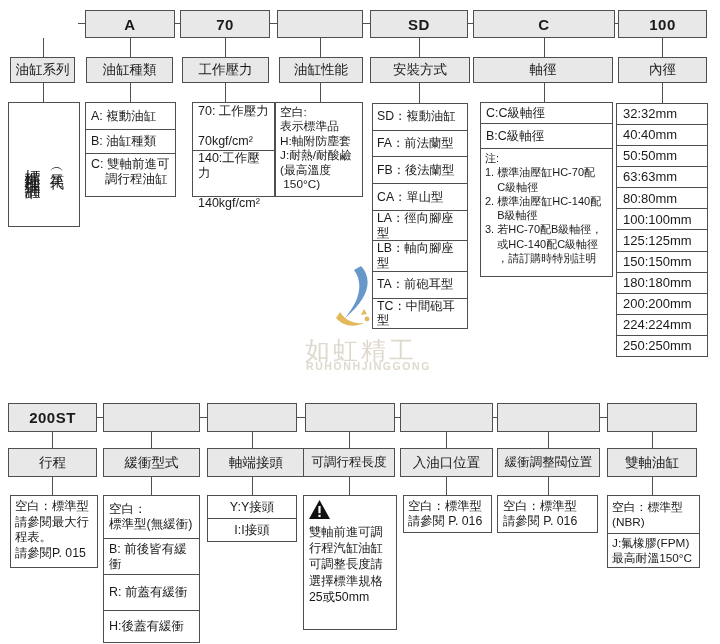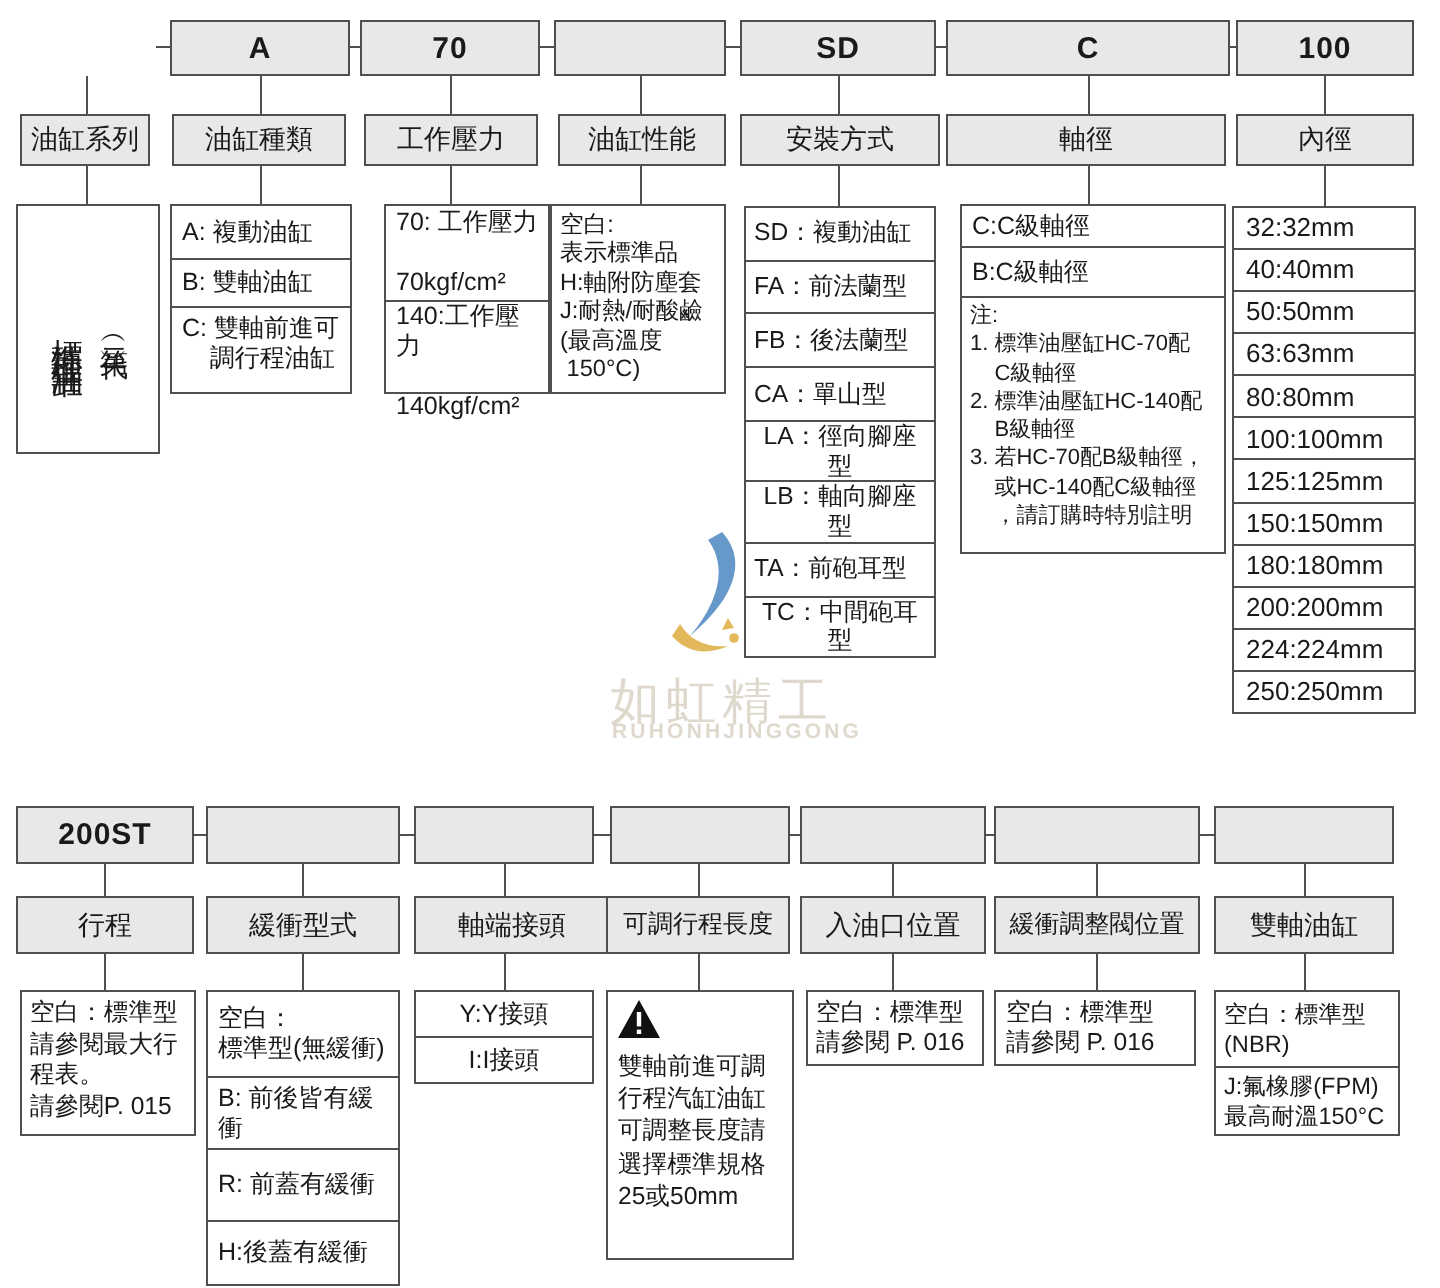--- a/index.html
+++ b/index.html
@@ -16,21 +16,21 @@
   .vlist .row + .row{border-top:1px solid var(--bd,#4f4f4f);}
   .note{white-space:pre-wrap;box-sizing:border-box;}
   
   .type-list .row{flex:none;}
   .type-list .row:nth-of-type(1){height:26px;}
   .type-list .row:nth-of-type(2){height:24px;}
   .type-list .row:nth-of-type(3){flex:1;align-items:flex-start;padding-top:3px;}
   .press-list .row{flex:none;font-size:12.5px;}
   .press-list .row:nth-of-type(1){height:47px;}
   .press-list .row:nth-of-type(2){flex:1;}
-  .mount-list .row{font-size:12.3px;padding:0 4px;text-align:center;}
+  .mount-list .row{font-size:12.3px;padding:0 4px;}
   .bore-list .row{font-size:13px;padding:0 6px;}
   .shaft-rows{display:flex;flex-direction:column;}
   .shaft-rows .row{border-bottom:1px solid var(--bd,#4f4f4f);flex:none;}
   .shaft-rows .row:nth-of-type(1){height:21px;}
   .shaft-rows .row:nth-of-type(2){height:25px;}
   .cush-list .row{flex:none;}
   .cush-list .row:nth-of-type(1){height:42px;}
   .cush-list .row:nth-of-type(2){height:36px;}
   .cush-list .row:nth-of-type(3){height:36px;}
   .cush-list .row:nth-of-type(4){flex:1;}
@@ -100,21 +100,21 @@
   <div class="vc" style="left:662px;top:83px;height:20px;"></div>
 
   <div class="box vertical-box" style="left:8px;top:102px;width:72px;height:125px;">
     <span class="vtext" style="font-size:16px;">標準柱型油缸</span>
     <span class="vtext" style="font-size:14px;letter-spacing:1px;">（第二代）</span>
   </div>
 
   <div class="box vlist type-list" style="left:85px;top:102px;width:91px;height:95px;">
 
   <div class="row">A: 複動油缸</div>
-      <div class="row">B: 雙軸油缸</div>
+      <div class="row">B: 油缸種類</div>
       <div class="row">C: 雙軸前進可
     調行程油缸</div>
     </div>
 
   <div class="box vlist press-list" style="left:180px;top:102px;width:83px;height:95px;margin-left:12px;">
 
   <div class="row">70: 工作壓力
       70kgf/cm²</div>
       <div class="row">140:工作壓力
       140kgf/cm²</div>

